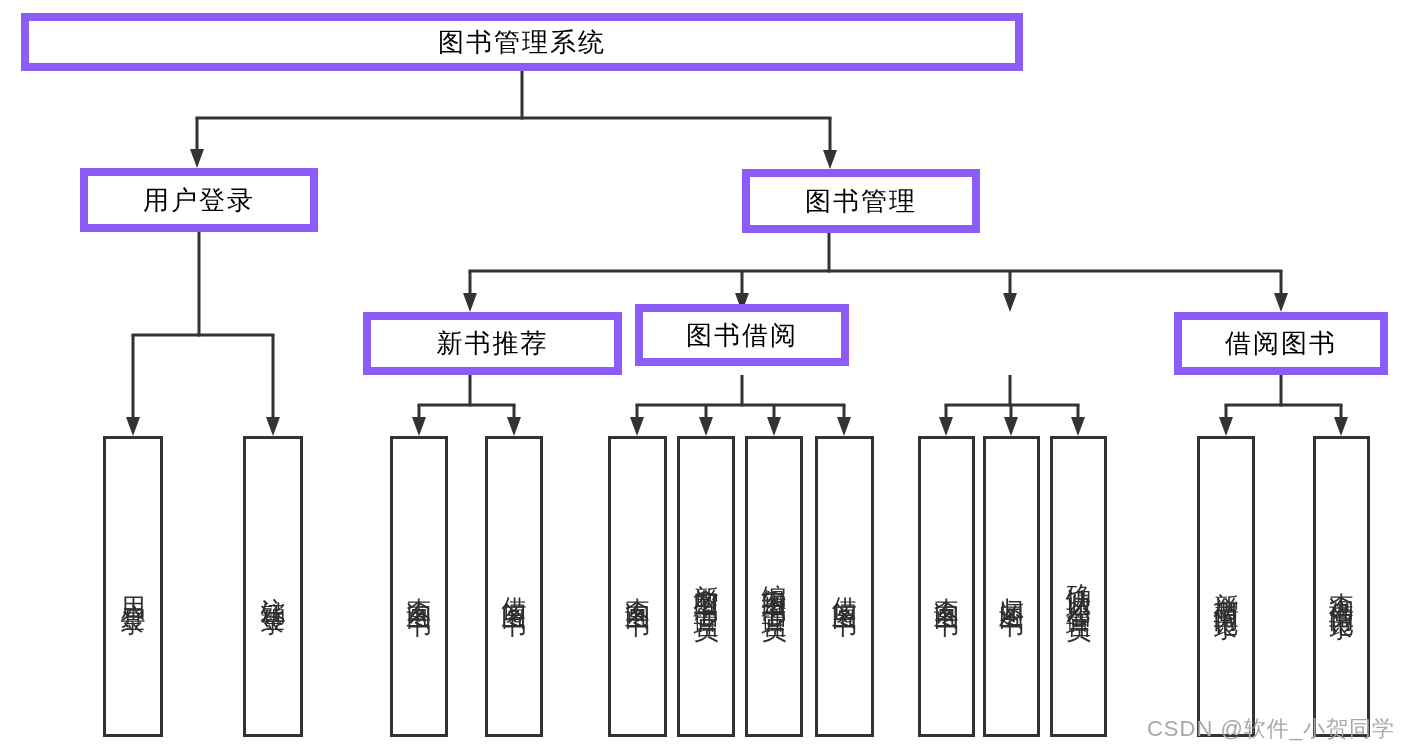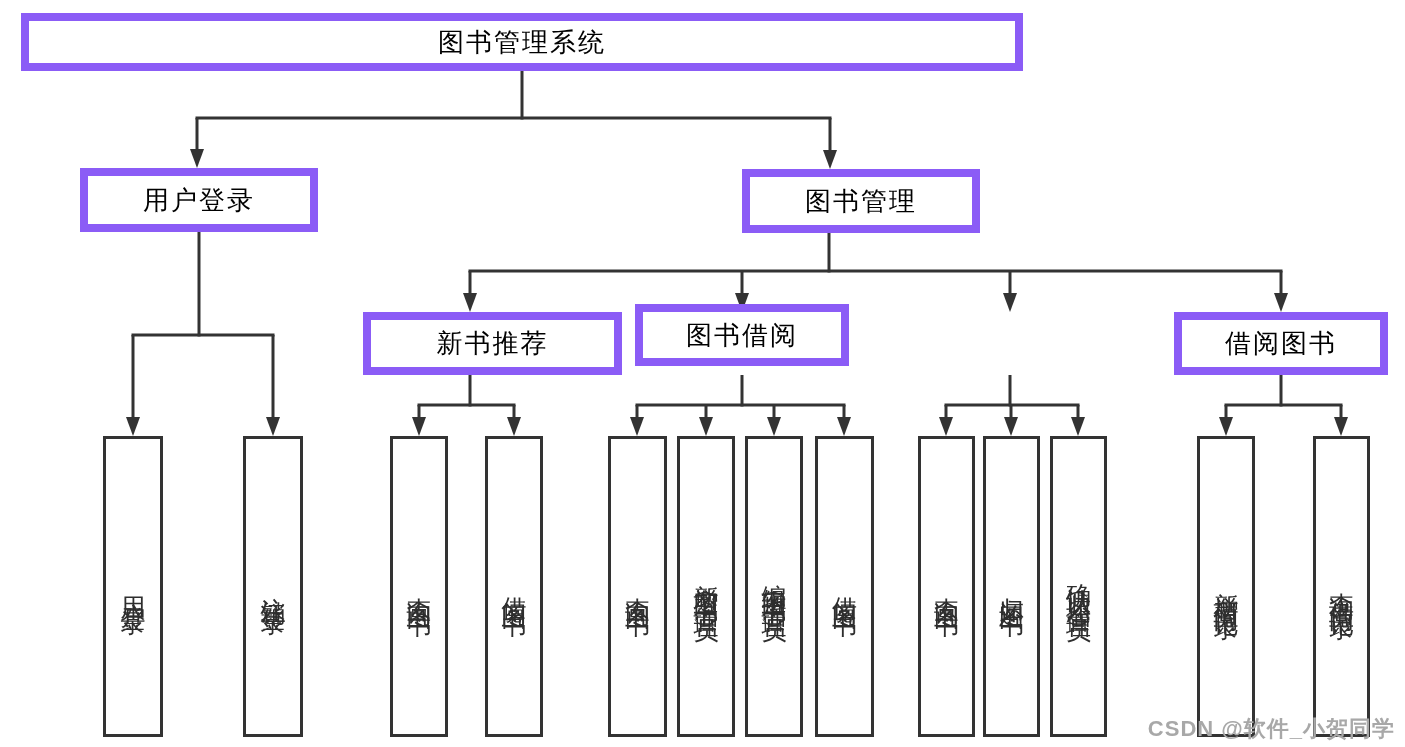--- a/index.html
+++ b/index.html
@@ -44,21 +44,20 @@
   }
   .watermark {
     position: absolute;
     right: 10px;
     top: 714px;
     font-size: 22px;
     color: #a8a8a8;
     letter-spacing: 1px;
     z-index: 10;
     white-space: nowrap;
-    font-weight: bold;
   }
 </style>
 </head>
 <body>
 
 <div class="stage">
 
   <svg class="wires" width="1405" height="747" viewBox="0 0 1405 747">
     <g stroke="#333333" stroke-width="3" fill="none">
 

